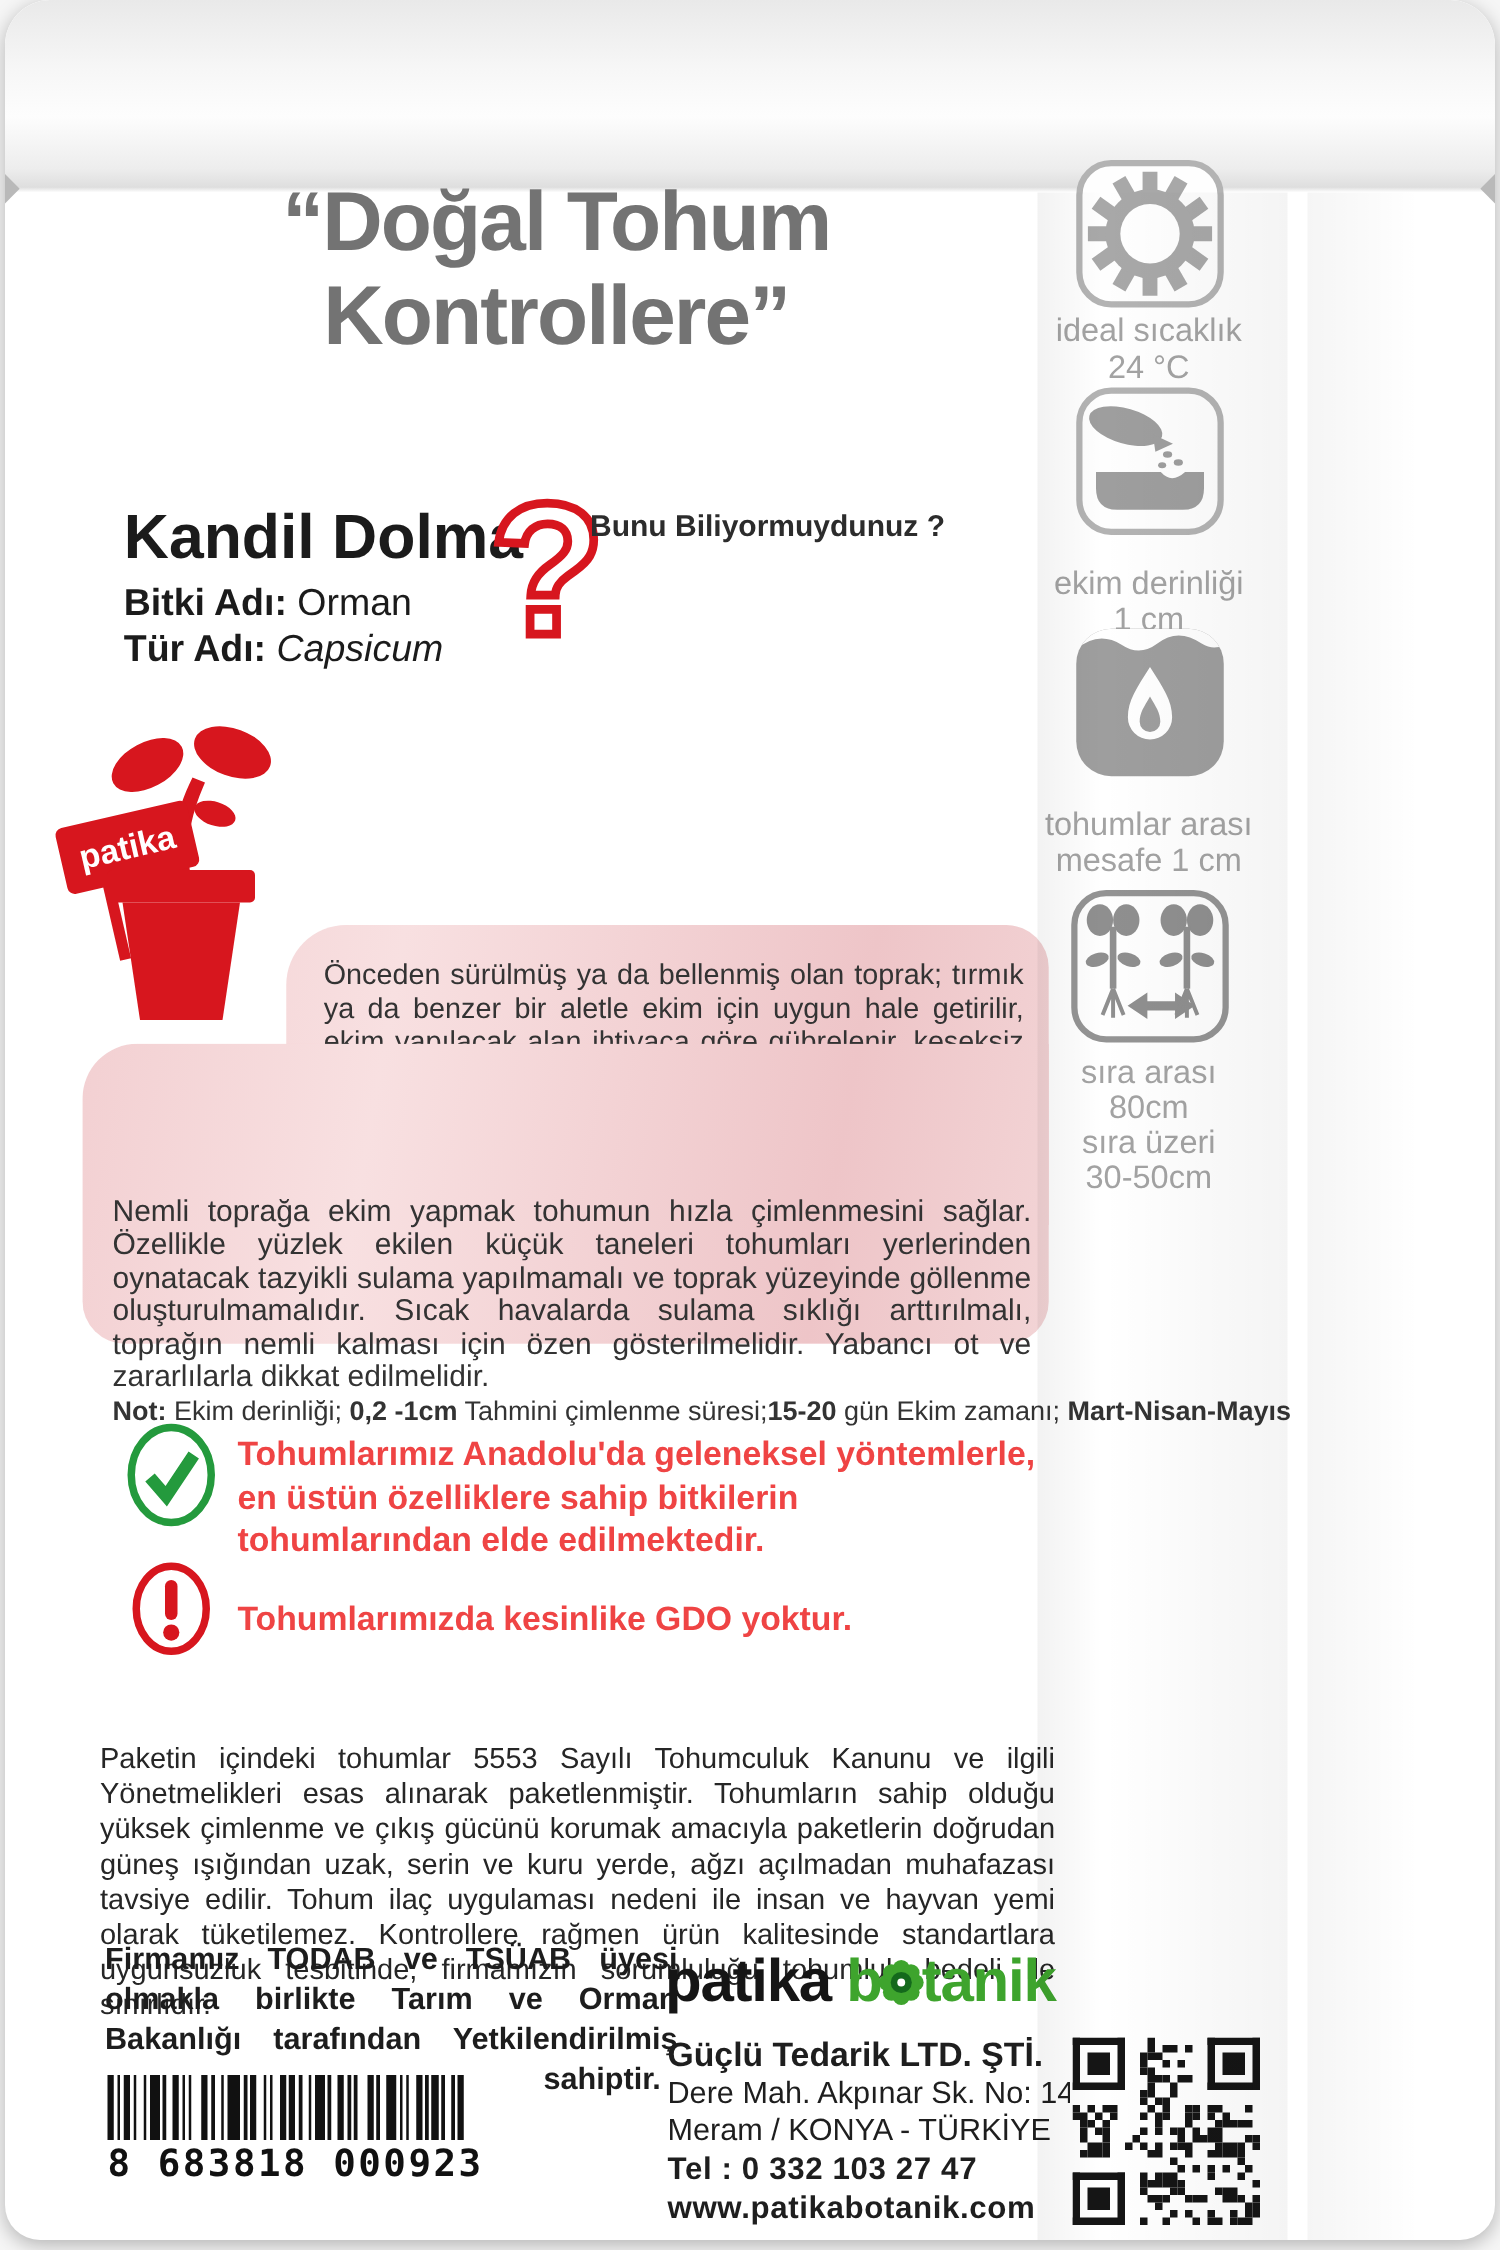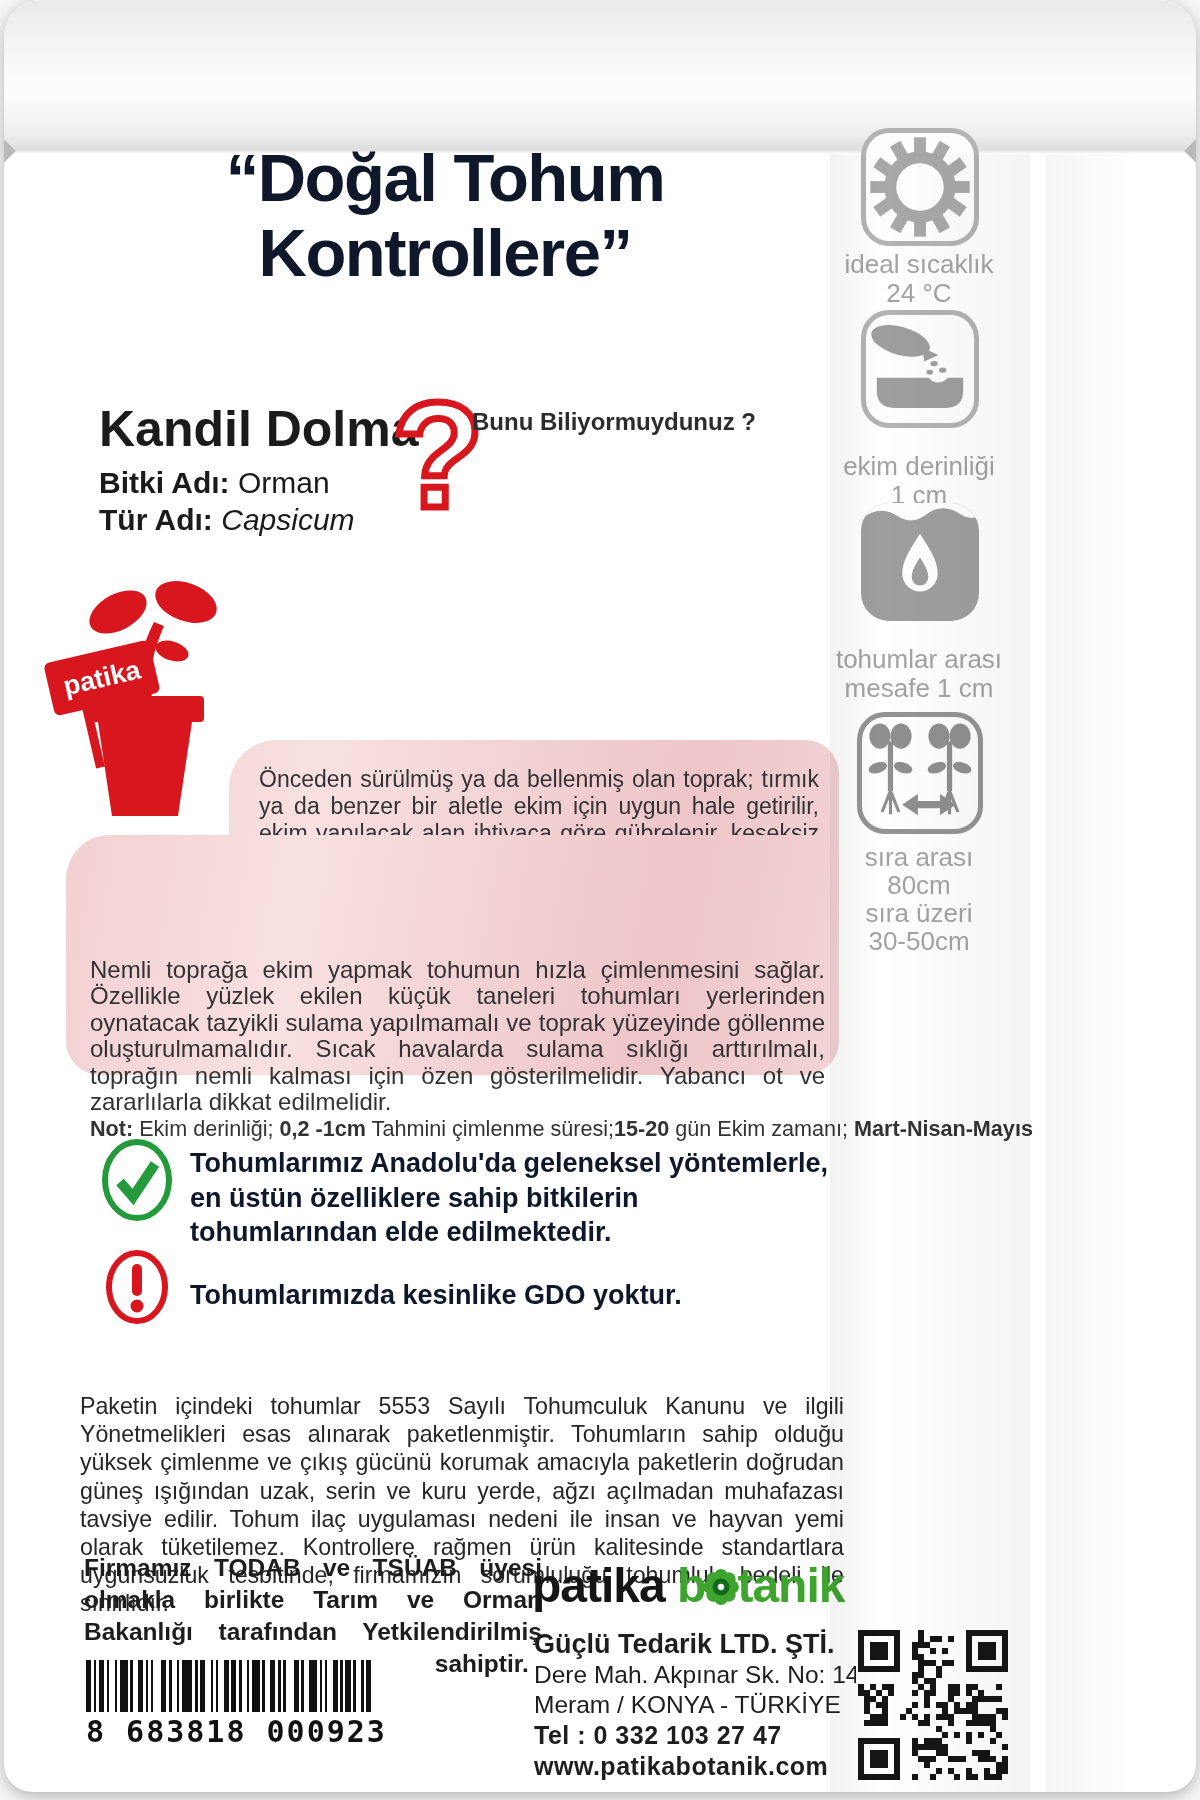--- a/index.html
+++ b/index.html
@@ -17,21 +17,21 @@
   .crease{left:0;top:150px;width:100%;height:4px;
     background:linear-gradient(180deg,rgba(0,0,0,.12),rgba(255,255,255,.9));}
   .notch{width:18px;height:18px;background:#b9b9b9;transform:rotate(45deg);top:142px;}
   .notch.l{left:-10px;} .notch.r{right:-10px;}
   .fold-shade{top:154px;bottom:0;left:826px;width:200px;pointer-events:none;
     background:linear-gradient(90deg,rgba(0,0,0,.05) 0%,rgba(0,0,0,0) 26%,rgba(0,0,0,.045) 100%);}
   .edge-shade{top:154px;bottom:0;right:0;width:150px;pointer-events:none;
     background:linear-gradient(90deg,rgba(0,0,0,.04),rgba(255,255,255,0) 60%);}
 
   .title{left:86px;top:140px;width:710px;text-align:center;font-size:67px;font-weight:bold;
-    line-height:1.12;letter-spacing:-1.5px;color:#0f172a;}
+    line-height:1.12;letter-spacing:-1.5px;color:#737373;}
   .variety{left:95px;top:400px;font-size:50px;font-weight:bold;}
   .plantline{left:95px;top:466px;font-size:30px;}
   .plantline2{left:95px;top:503px;font-size:30px;}
   .lbl-b{font-weight:bold;}
   .ital{font-style:italic;}
 
   .qmark{left:388px;top:380px;font-size:150px;font-weight:bold;color:var(--red);line-height:1;}
   @supports (-webkit-text-stroke:1px red){
     .qmark{color:#fff;-webkit-text-stroke:7px var(--red);}
   }
@@ -48,21 +48,21 @@
     background:var(--pink);background-image:linear-gradient(100deg,#eec2c5,#f8e0e1 30%,#eec5c8 55%,#f7e3e3 80%,#edc2c5);background-attachment:fixed;}
   .pinkB{left:62px;top:835px;width:773px;height:240px;border-radius:44px 0 34px 34px;
     background:var(--pink);background-image:linear-gradient(100deg,#eec2c5,#f8e0e1 30%,#eec5c8 55%,#f7e3e3 80%,#edc2c5);background-attachment:fixed;}
   .pinkA .inner{padding:26px 20px 0 30px;}
   .p-body{font-size:23px;line-height:1.17;text-align:justify;color:#333;}
   .pinkB .inner{padding:122px 14px 0 24px;}
   .p-body3{font-size:24px;line-height:1.1;text-align:justify;color:#333;}
   .noteline{font-size:21.6px;line-height:1.15;color:#333;margin-top:2px;white-space:nowrap;}
   .gap{height:24px;}
 
-  .assure-text{left:186px;width:640px;font-size:27px;font-weight:bold;line-height:1.28;color:#0f172a;}
+  .assure-text{left:186px;width:640px;font-size:27px;font-weight:bold;line-height:1.28;color:#ef4444;}
   .legal{left:76px;top:1392px;width:764px;font-size:23.2px;line-height:1.215;text-align:justify;color:#262626;}
   .membership{left:80px;top:1552px;width:458px;font-size:24.5px;font-weight:bold;line-height:1.3;text-align:justify;color:#1d1d1d;}
 
   .logo{left:528px;top:1558px;font-size:48px;font-weight:bold;letter-spacing:-1px;color:#151515;white-space:nowrap;}
   .logo .grn{color:var(--brand_green);}
   .logo svg{vertical-align:-4px;margin:0 -3px;}
   .company{left:530px;top:1628px;width:430px;color:#1e1e1e;}
   .company .c1{font-size:27px;font-weight:bold;line-height:32px;}
   .company .c2{font-size:24.5px;line-height:30px;}
   .company .c3{font-size:25px;font-weight:bold;line-height:31px;letter-spacing:.5px;}

